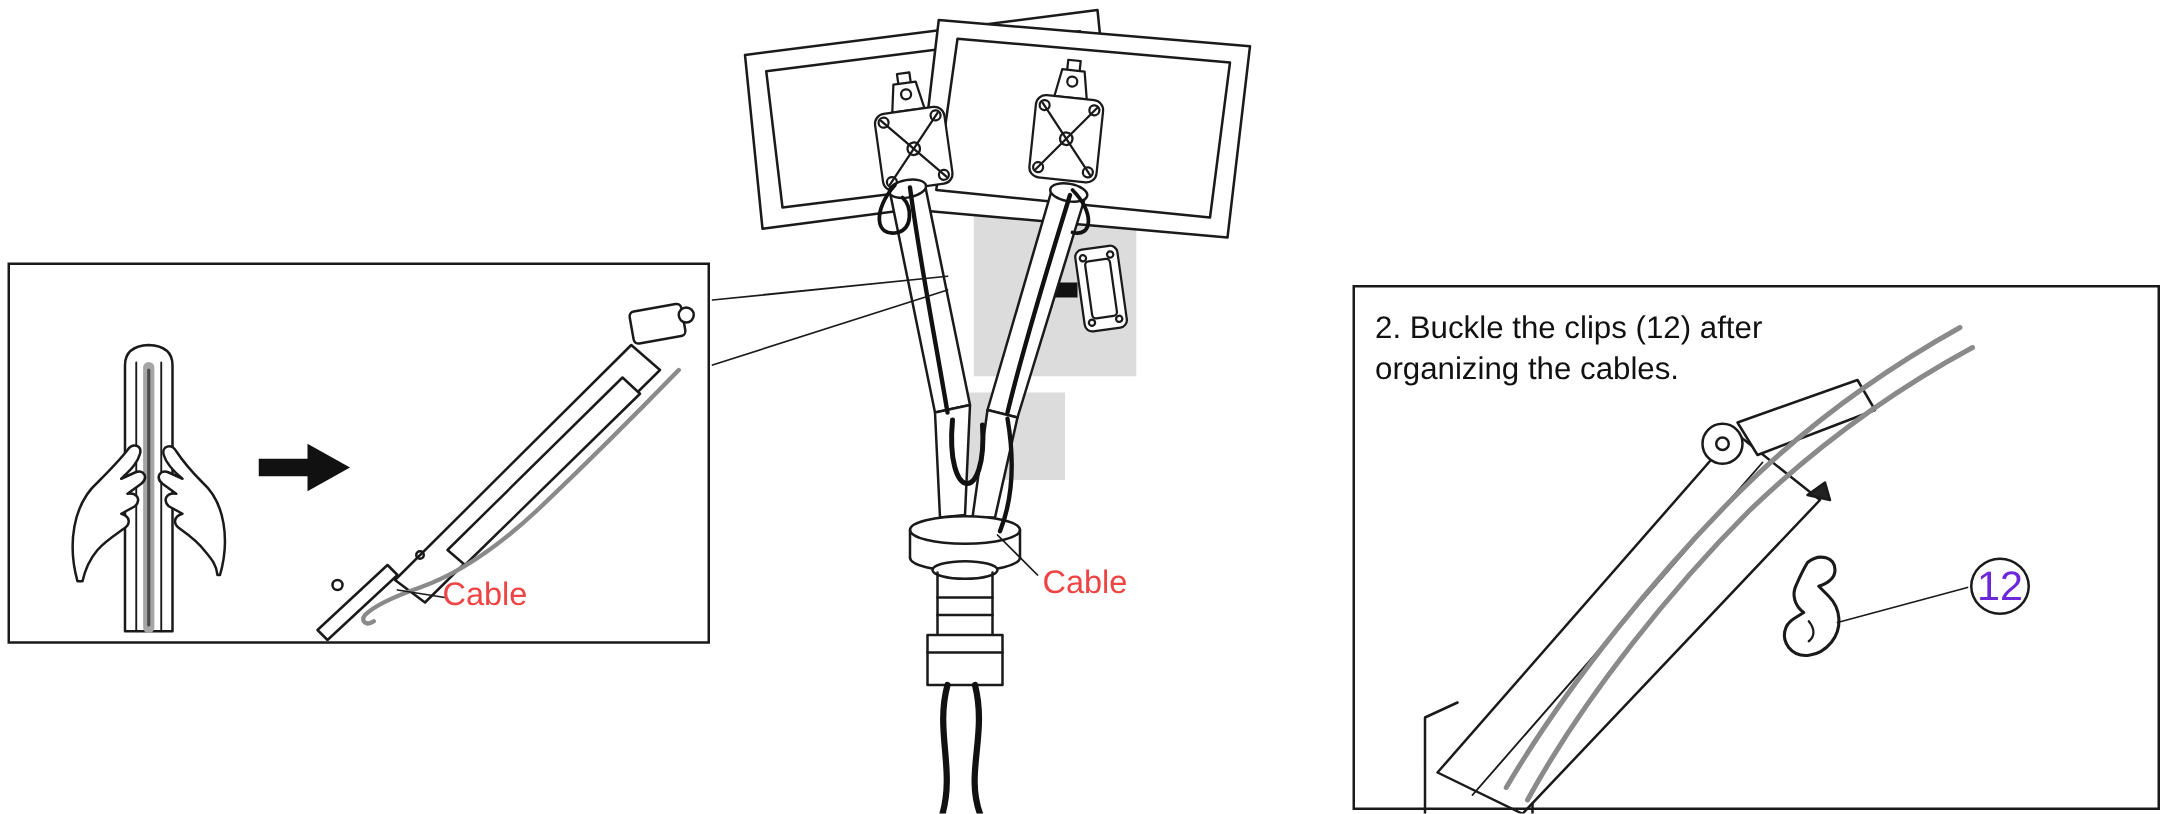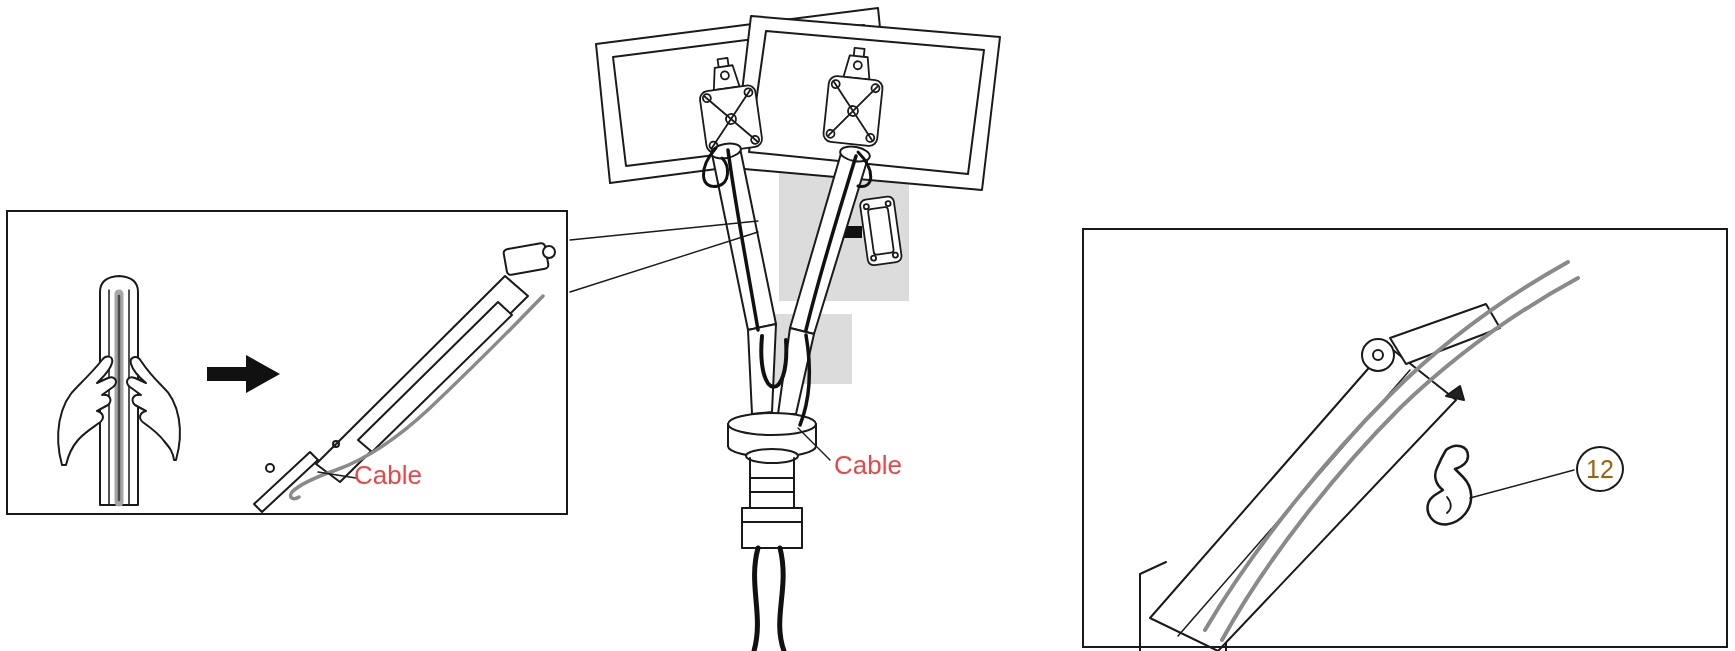--- a/index.html
+++ b/index.html
@@ -51,22 +51,22 @@
     position: absolute;
     left: 1576px;
     top: 446px;
     width: 48px;
     height: 46px;
     border: 2.5px solid #1a1a1a;
     border-radius: 50%;
     display: flex;
     align-items: center;
     justify-content: center;
-    font-size: 25px;
-    color: #a16207;
+    font-size: 33px;
+    color: #6d28d9;
     box-sizing: border-box;
     background: #ffffff;
   }
 </style>
 </head>
 <body>
 
 <div id="canvas">
 
   <svg id="lineart" viewBox="0 0 1735 651" fill="none" stroke-linecap="round" stroke-linejoin="round">
@@ -227,16 +227,17 @@
     </g>
   </svg>
 
   <div id="left-panel" class="panel"></div>
   <div id="right-panel" class="panel"></div>
 
   <div id="label-cable-left" class="diagram-label">Cable</div>
 
   <div id="label-cable-center" class="diagram-label">Cable</div>
 
+  <div id="instruction-text">2. Buckle the clips (12) after organizing the cables.</div>
 
   <div id="clip-number-badge">12</div>
 
 </div>
 
 </body></html>

